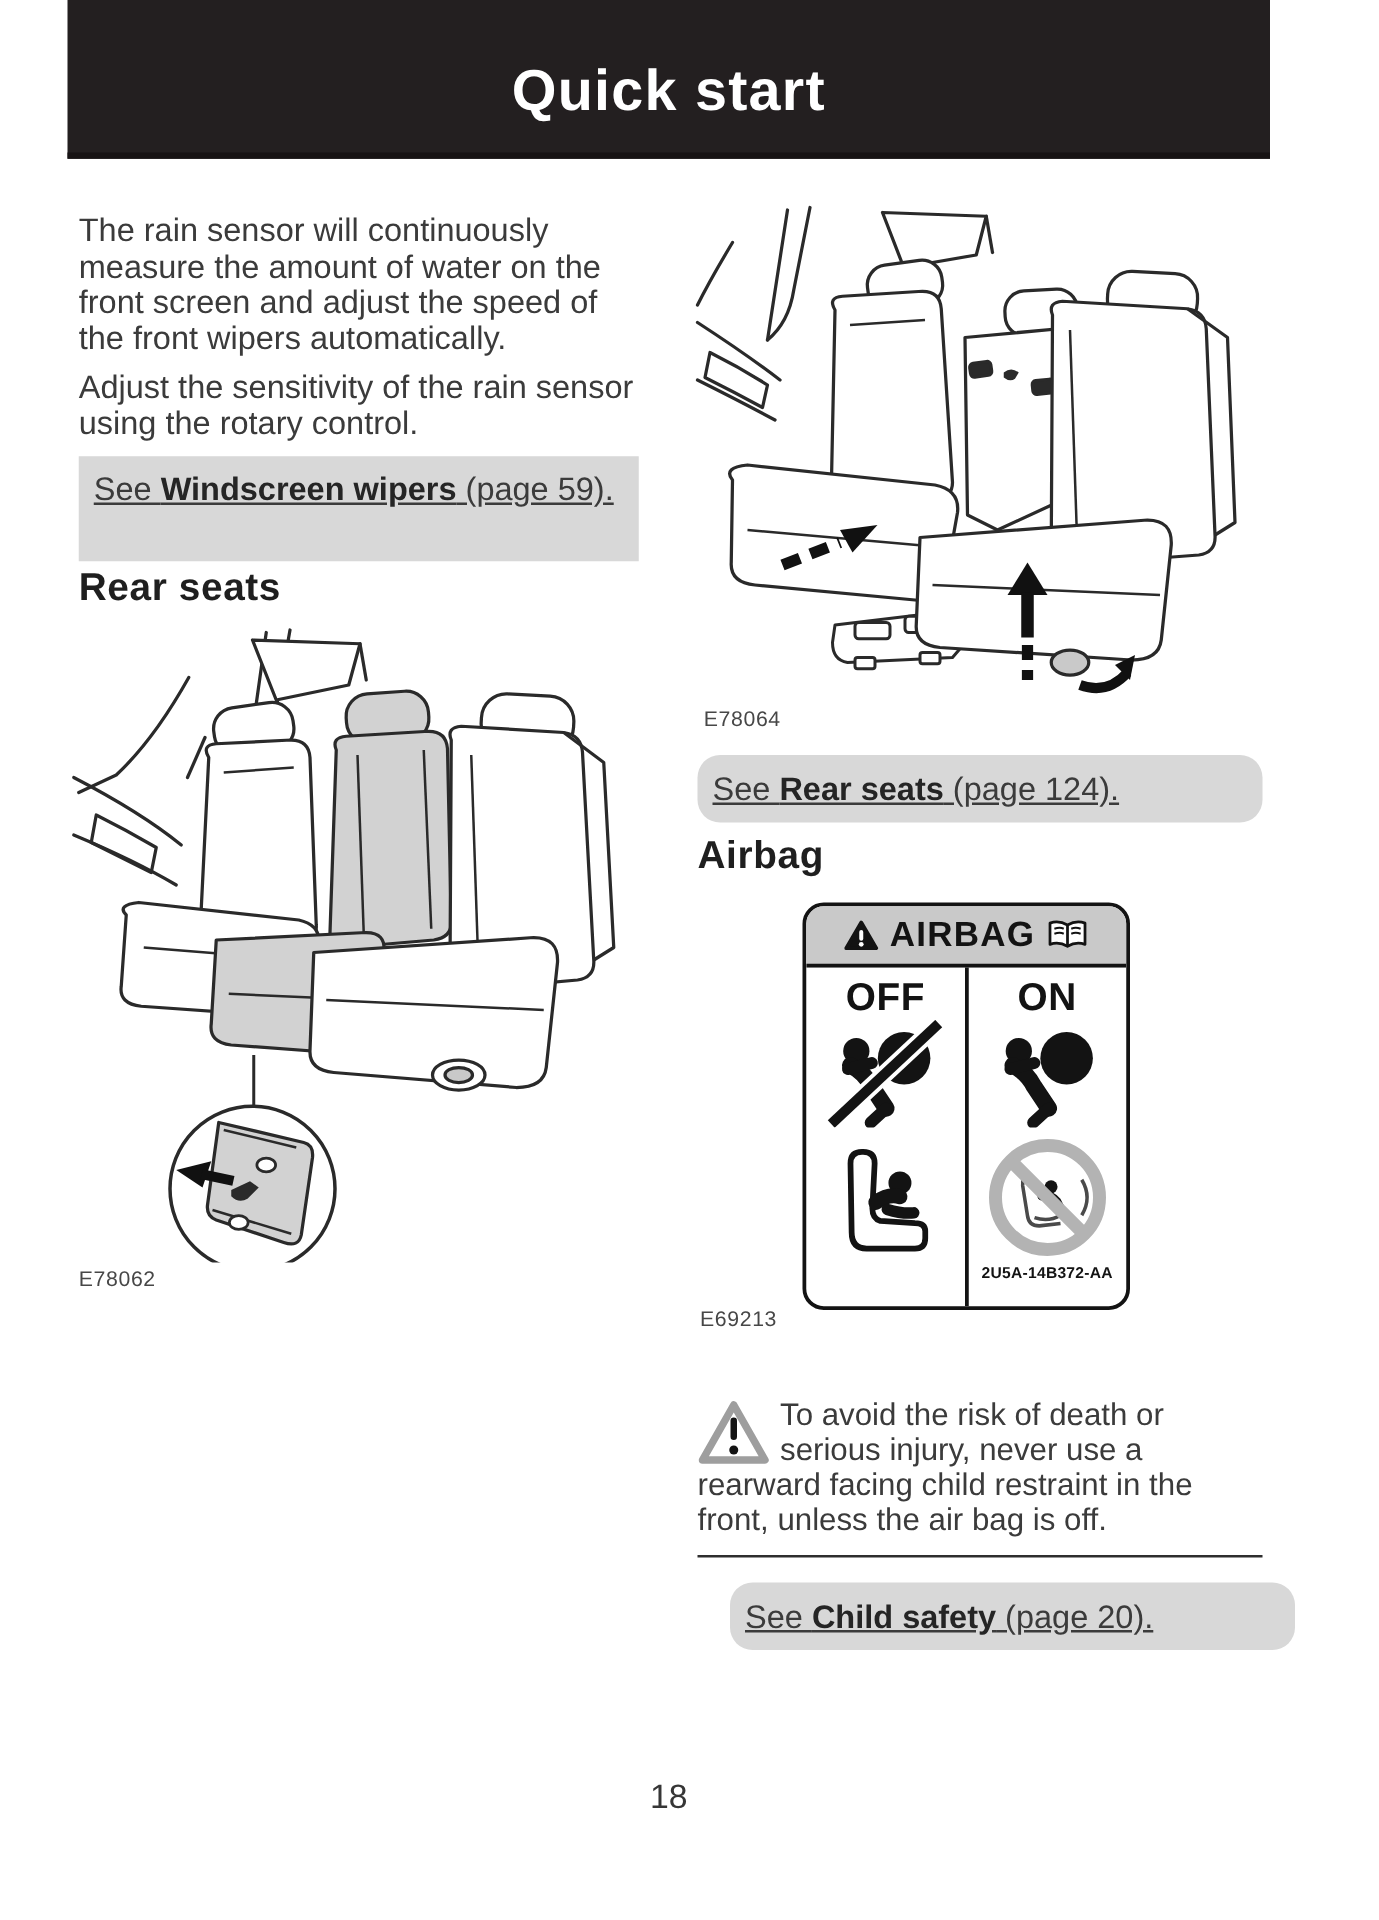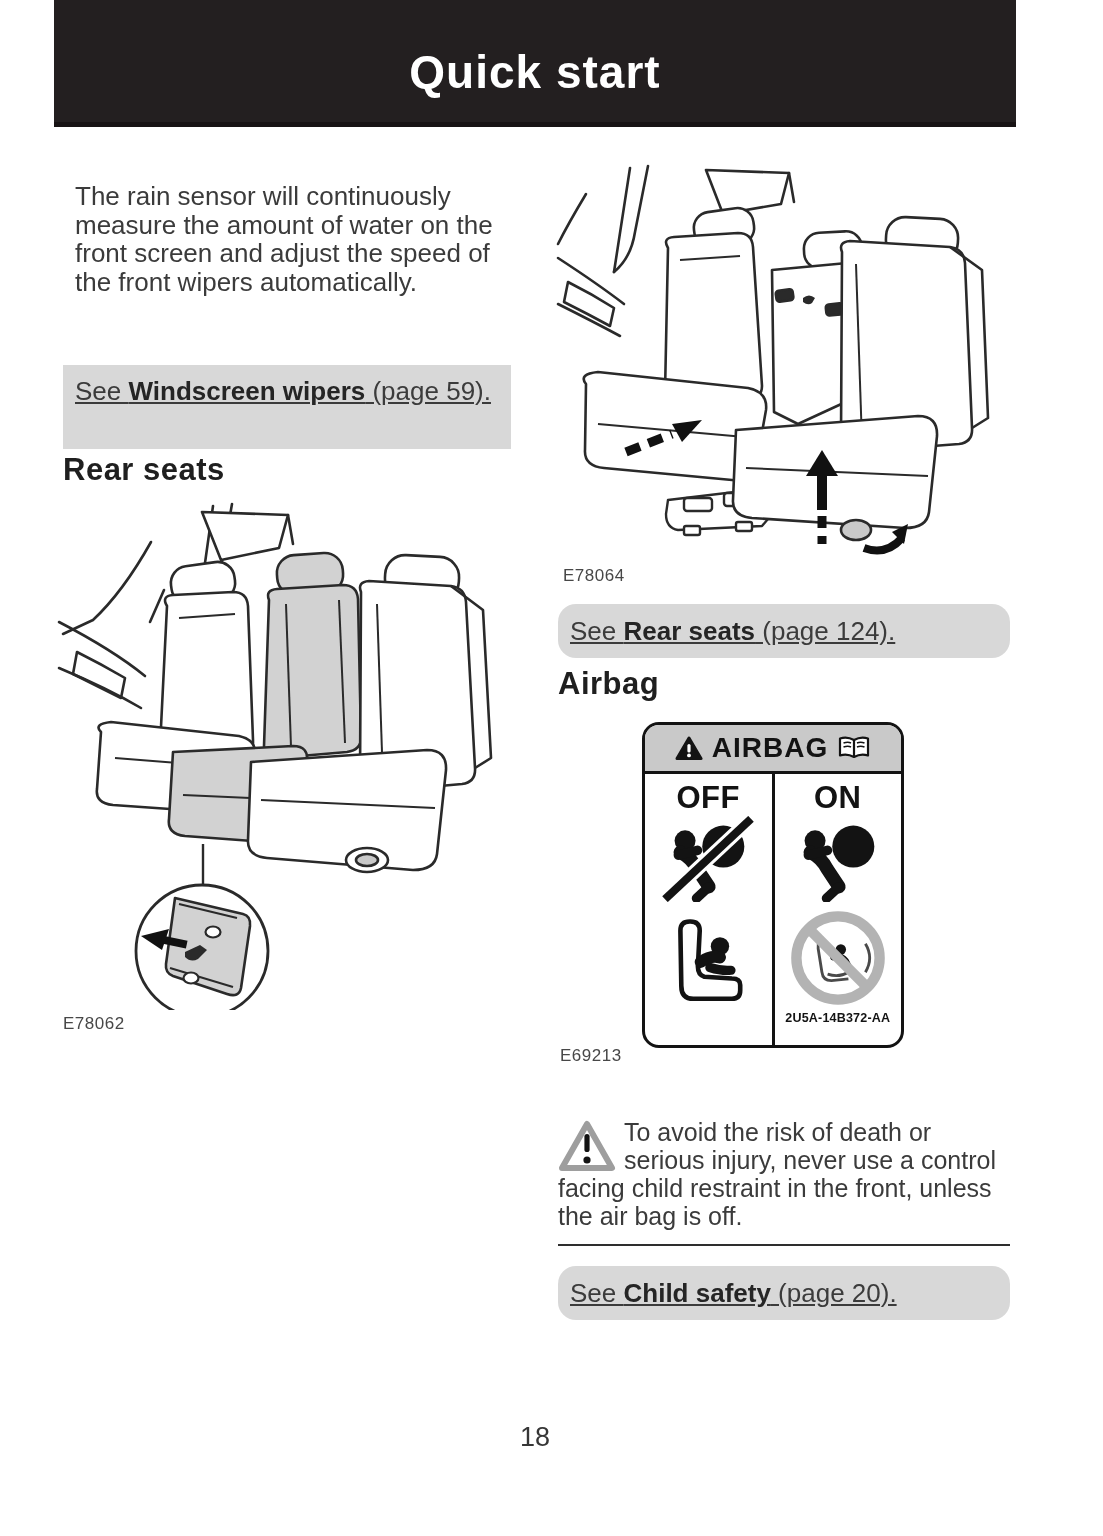--- a/index.html
+++ b/index.html
@@ -10,21 +10,21 @@
   
   .titlebar{
     position:absolute;left:54px;top:0;width:962px;height:127px;background:#231f20;
     display:flex;align-items:center;justify-content:center;
     border-bottom:5px solid #171314;box-sizing:border-box;
   }
   .titlebar h1{
     margin:0;padding-top:22px;color:#ffffff;font-size:46px;font-weight:bold;letter-spacing:1px;
   }
   
-  .para{position:absolute;font-size:26px;line-height:28.5px;color:#3b3b3b;margin:12px;}
+  .para{position:absolute;font-size:26px;line-height:28.5px;color:#3b3b3b;margin:0;}
   .callout{
     position:absolute;background:#d8d8d8;font-size:26px;line-height:31px;color:#3b3b3b;
     box-sizing:border-box;padding:11px 12px;text-decoration:underline;
   }
   .callout b{color:#252525;}
   .callout.single{display:flex;align-items:center;padding:0 0 0 12px;border-radius:18px;}
   .callout.single p{margin:0;}
   h2.sect{
     position:absolute;margin:0;font-size:31px;font-weight:bold;color:#1f1f1f;letter-spacing:.5px;
   }
@@ -60,20 +60,21 @@
 </head>
 <body>
 
 <div class="page">
 
   <header class="titlebar">
     <h1>Quick start</h1>
   </header>
 
   <p class="para" style="left:63px;top:170px;width:458px;">The rain sensor will continuously measure the amount of water on the front screen and adjust the speed of the front wipers automatically.</p>
+  <p class="para" style="left:63px;top:295px;width:458px;">Adjust the sensitivity of the rain sensor using the rotary control.</p>
 
   <div class="callout" style="left:63px;top:365px;width:448px;height:84px;">
     <span>See </span><b>Windscreen wipers</b><span> (page 59).</span>
   </div>
 
   <h2 class="sect" style="left:63px;top:452px;">Rear seats</h2>
 
   <svg class="fig" style="left:55px;top:500px;" width="472" height="510" viewBox="0 0 472 510">
     <g stroke="#2a2a2a" stroke-width="2.6" fill="none" stroke-linecap="round" stroke-linejoin="round">
       <path d="M158,6 L142,120"></path>
@@ -254,23 +255,23 @@
   </div>
 
   <div class="figlabel" style="left:560px;top:1046px;">E69213</div>
 
   <div class="warnpara">
     <svg class="tri" viewBox="0 0 58 52">
       <path d="M29,4 L54,48 H4 Z" fill="#fff" stroke="#9e9e9e" stroke-width="6" stroke-linejoin="round"></path>
       <rect x="26.4" y="14" width="5.2" height="18" rx="2.6" fill="#131313"></rect>
       <circle cx="29" cy="40" r="3.6" fill="#131313"></circle>
     </svg>
-    <span>To avoid the risk of death or serious injury, never use a control facing child restraint in the front, unless the air bag is off.</span>
+    <span>To avoid the risk of death or serious injury, never use a rearward facing child restraint in the front, unless the air bag is off.</span>
   </div>
   <div class="warn-rule"></div>
 
-  <div class="callout single" style="left:558px;top:1266px;width:452px;height:54px;">
+  <div class="callout single" style="left:584px;top:1266px;width:452px;height:54px;">
     <p><span>See </span><b>Child safety</b><span> (page 20).</span></p>
   </div>
 
   <div class="pagenum">18</div>
 
 </div>
 
 </body></html>

